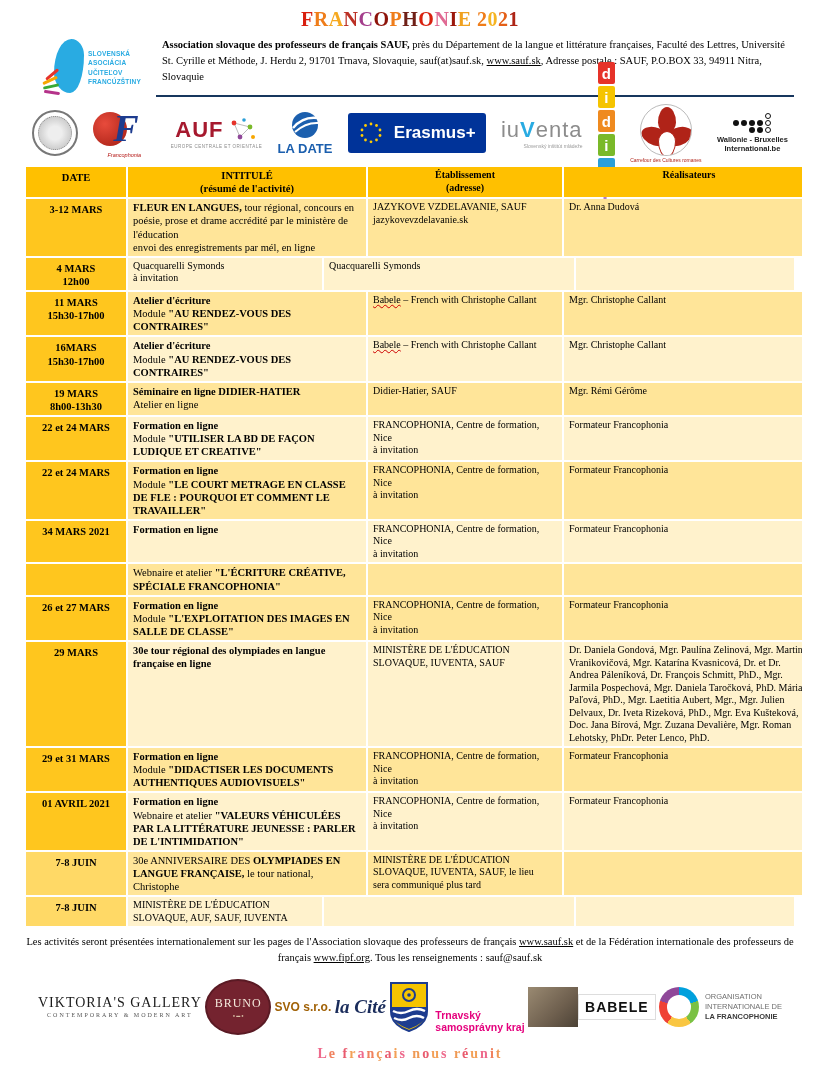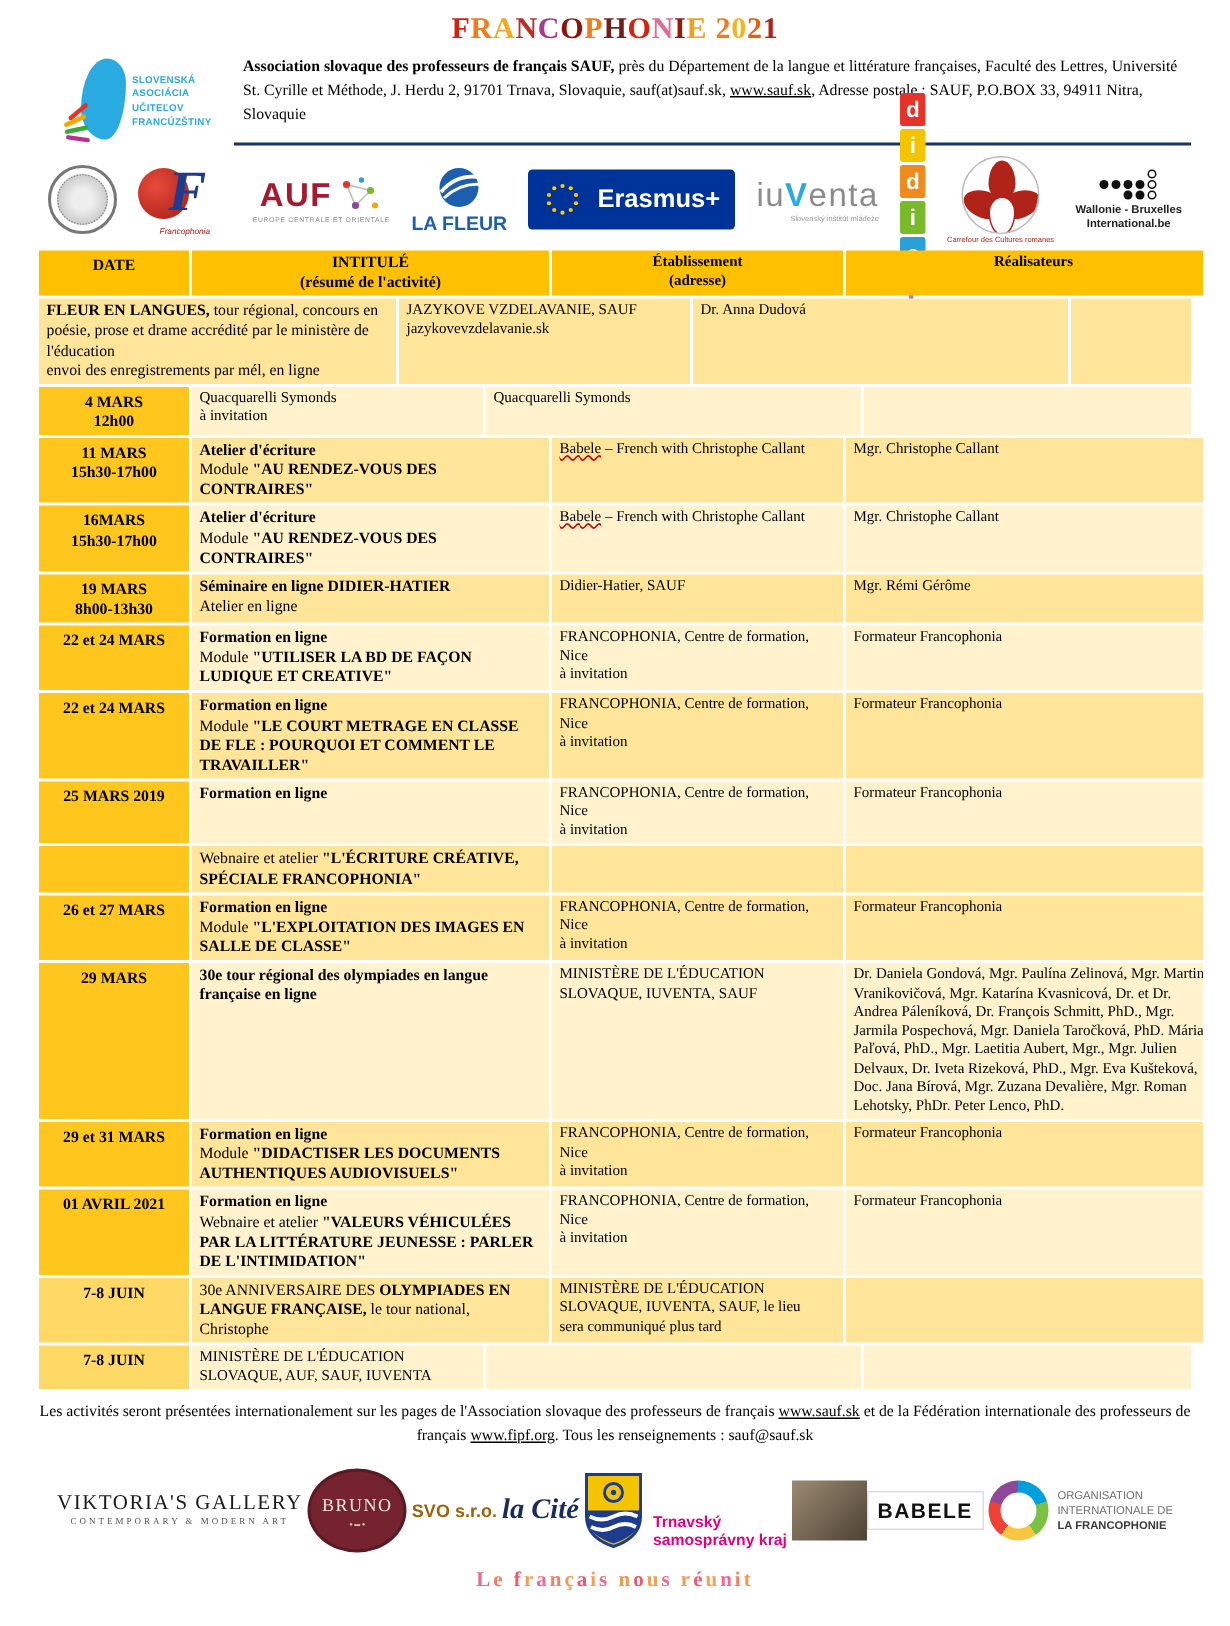--- a/index.html
+++ b/index.html
@@ -148,21 +148,21 @@
         </svg>
       </div>
       <div class="cap">EUROPE CENTRALE ET ORIENTALE</div>
     </div>
     <div class="lg fipf">
       <svg width="34" height="30" viewBox="0 0 34 30">
         <circle cx="17" cy="14" r="13" fill="#1b5fae"></circle>
         <path d="M5 17 Q15 5 30 7" stroke="#fff" stroke-width="2.5" fill="none"></path>
         <path d="M7 21 Q18 11 31 12" stroke="#fff" stroke-width="2" fill="none"></path>
       </svg>
-      <div class="cap">LA FLEUR</div>
+      <div class="cap">LA DATE</div>
     </div>
     <div class="lg erasmus">
       <svg width="34" height="30" viewBox="0 0 34 30">
         <rect width="34" height="30" fill="#003399"></rect>
         <g fill="#ffcc00">
           <circle cx="17" cy="6" r="1.4"></circle>
             <circle cx="22.5" cy="7.5" r="1.4"></circle>
             <circle cx="26" cy="12" r="1.4"></circle>
           <circle cx="26" cy="17.5" r="1.4"></circle>
             <circle cx="22.5" cy="22" r="1.4"></circle>
@@ -231,20 +231,21 @@
           <div>(résumé de l'activité)</div>
         </div>
         <div class="tc c-etab">
           <div>Établissement</div>
           <div>(adresse)</div>
         </div>
         <div class="tc c-real"><div>Réalisateurs</div></div>
         <div class="tc c-strip" style="background: rgb(255, 192, 0);"></div>
       </div>
       <div class="trow shade-gold">
+        <div class="tc c-date">3-12 MARS</div>
         <div class="tc c-int">
           <div><span class="b">FLEUR EN LANGUES,</span><span> tour régional, concours en poésie, prose et drame accrédité par le ministère de l'éducation</span></div>
           <div><span>envoi des enregistrements par mél, en ligne</span></div>
         </div>
         <div class="tc c-etab">
           <div><span>JAZYKOVE VZDELAVANIE, SAUF</span></div>
           <div><span>jazykovevzdelavanie.sk</span></div>
         </div>
         <div class="tc c-real">Dr. Anna Dudová</div>
         <div class="tc c-strip"></div>
@@ -320,21 +321,21 @@
         </div>
         <div class="tc c-etab">
           <div><span>FRANCOPHONIA, Centre de formation,</span></div>
           <div><span>Nice</span></div>
           <div><span>à invitation</span></div>
         </div>
         <div class="tc c-real">Formateur Francophonia</div>
         <div class="tc c-strip"></div>
       </div>
       <div class="trow shade-cream">
-        <div class="tc c-date">25 MARS 2019</div>
+        <div class="tc c-date">34 MARS 2021</div>
         <div class="tc c-int">
           <div><span class="b">Formation en ligne</span></div>
         </div>
         <div class="tc c-etab">
           <div><span>FRANCOPHONIA, Centre de formation,</span></div>
           <div><span>Nice</span></div>
           <div><span>à invitation</span></div>
         </div>
         <div class="tc c-real">Formateur Francophonia</div>
         <div class="tc c-strip"></div>

